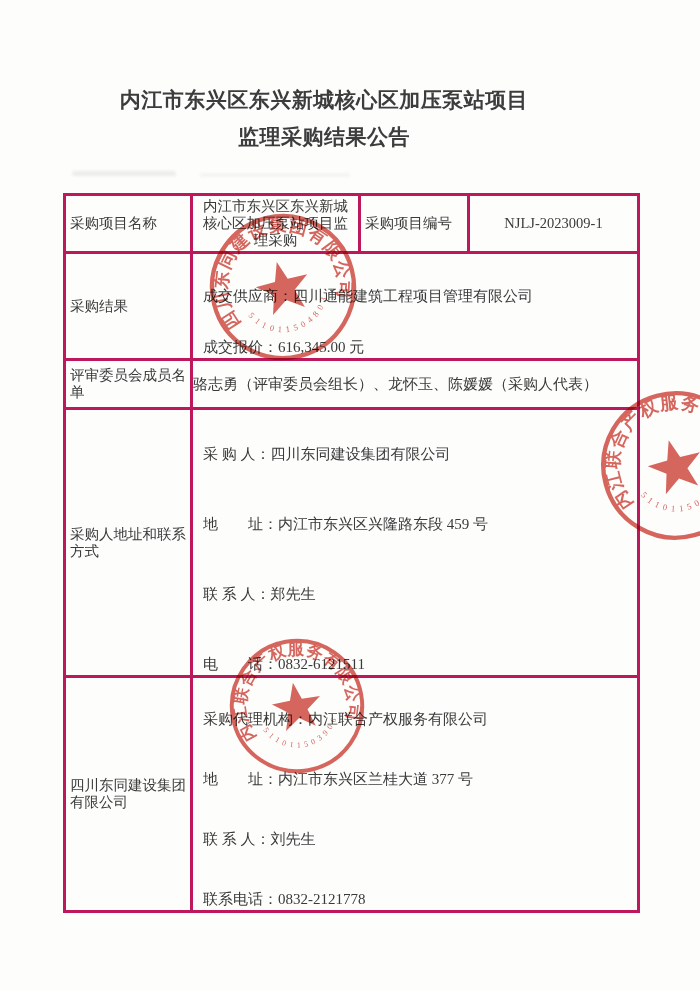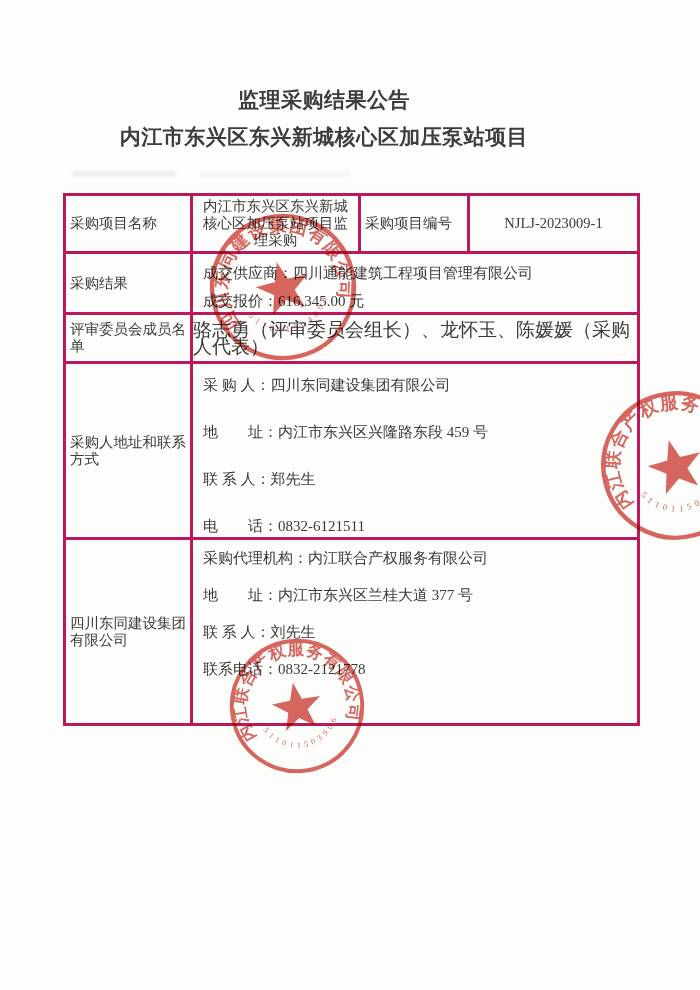--- a/index.html
+++ b/index.html
@@ -37,39 +37,39 @@
   table{border:2px solid #3f3f3f;}
   .r1{height:54px}.r2{height:43px}.r3{height:43px}.r4{height:60px}
   .r5{height:49px}.r6{height:167px}.r7{height:186px}
   td.lbl{text-align:left;}
   td.val{text-align:center;}
   td.left{text-align:left;vertical-align:top;}
   .lines{display:flex;flex-direction:column;padding-left:6px;}
   .lines-r4{padding-top:8px;gap:10px;}
   .lines-r6{padding-top:10px;gap:29px;}
   .lines-r7{padding-top:7px;gap:19px;}
-  .line{white-space:nowrap;font-size:15px;line-height:18px;}
-  .single{padding-left:0;font-size:19px;}
+  .line{white-space:nowrap;font-size:15px;line-height:18px;margin-top:23px;}
+  .single{padding-left:0;font-size:15px;}
   
   .stamp{
     position:absolute;
     color:var(--stamp-color,#cf453c);
     mix-blend-mode:multiply;
     opacity:.82;
     pointer-events:none;
   }
   .seal-text{font-size:16.5px;fill:currentColor;font-weight:bold;}
   .seal-digits{font-size:8px;fill:currentColor;}
 </style>
 </head>
 <body>
 
 <div class="doc-title">
+  <div>内江市东兴区东兴新城核心区加压泵站项目</div>
   <div>监理采购结果公告</div>
-  <div>内江市东兴区东兴新城核心区加压泵站项目</div>
 </div>
 
 <div class="smudge" style="left:72px;top:171px;width:104px;height:5px;"></div>
 <div class="smudge" style="left:200px;top:173px;width:150px;height:4px;opacity:.3;"></div>
 
 <div class="tbl-wrap">
 <table>
   <colgroup>
         <col style="width:127px">
         <col style="width:168px">

